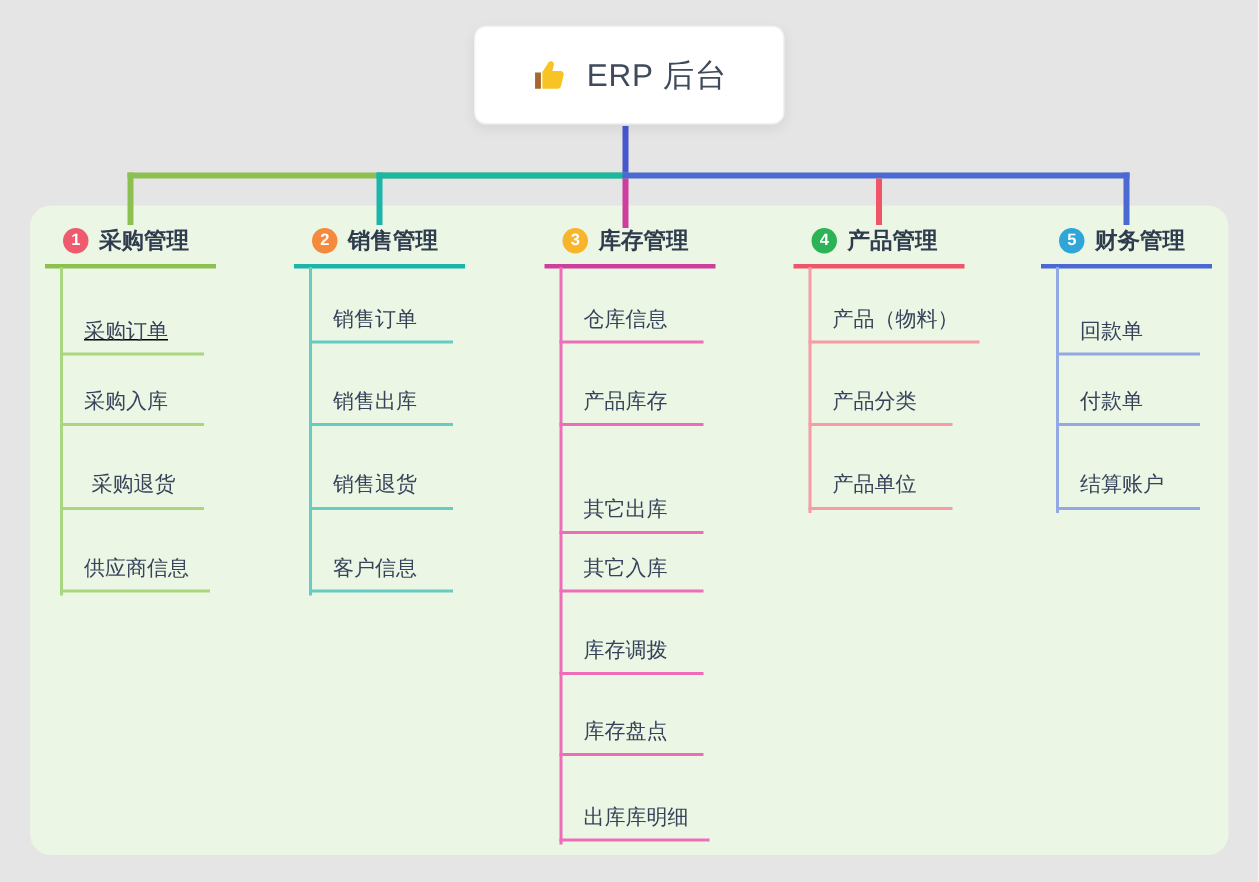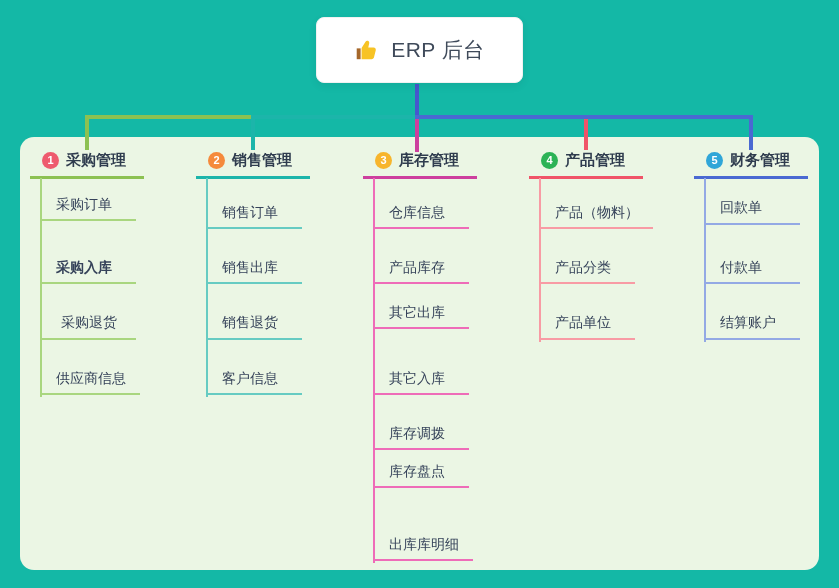--- a/index.html
+++ b/index.html
@@ -1,17 +1,17 @@
 <!DOCTYPE html>
 <html><head>
 <meta charset="utf-8">
 <style>
   html,body{margin:0;padding:0;background:#ffffff;}
   body{font-family:"Liberation Sans","DejaVu Sans",sans-serif;}
-  .canvas{position:relative;width:839px;height:588px;background:#14b8a6;overflow:hidden;}
+  .canvas{position:relative;width:839px;height:588px;background:#e5e5e5;overflow:hidden;}
   .panel{position:absolute;left:20px;top:137px;width:799px;height:433px;background:#ebf6e4;border-radius:14px;}
   .root-card{position:absolute;left:316px;top:17px;width:207px;height:66px;background:#ffffff;border:1px solid #f1f1f1;border-radius:8px;box-shadow:0 3px 9px rgba(0,0,0,.07);display:flex;align-items:center;justify-content:center;gap:11px;box-sizing:border-box;}
   .root-card .ticon{width:26px;height:26px;display:inline-flex;}
   .root-card .rlabel{font-size:21px;font-weight:500;color:#3f4a5a;letter-spacing:.5px;white-space:nowrap;}
   .cline{position:absolute;}
   .branch-col{position:absolute;top:147px;}
   .branch-header{position:relative;height:26px;display:flex;align-items:center;gap:7px;padding-left:12px;white-space:nowrap;}
   .badge{width:17px;height:17px;border-radius:50%;color:#fff;font-size:11px;font-weight:bold;display:inline-flex;align-items:center;justify-content:center;flex:0 0 auto;}
   .blabel{font-size:15px;font-weight:600;color:#2f3c4e;}
   .underline{position:absolute;left:0;top:29px;width:114px;height:3px;}
@@ -49,24 +49,24 @@
   </div>
 
   <div class="branch-col" id="col0" style="left:30px">
     <div class="branch-header">
       <span class="badge" style="background: rgb(238, 91, 110);">1</span>
       <span class="blabel">采购管理</span>
     </div>
     <div class="underline" style="background: rgb(140, 193, 82);"></div>
     <div class="children">
         <div class="vline" style="background: rgb(169, 214, 127); height: 218.9px;"></div>
-        <div class="child" style="top: 4px; border-bottom-color: rgb(169, 214, 127);">
+        <div class="child" style="top: 20px; border-bottom-color: rgb(169, 214, 127); text-decoration: underline;">
           <span class="clabel">采购订单</span>
         </div>
-        <div class="child" style="top: 67.3px; border-bottom-color: rgb(169, 214, 127); font-weight: bold;">
+        <div class="child" style="top: 67.3px; border-bottom-color: rgb(169, 214, 127);">
           <span class="clabel">采购入库</span>
         </div>
         <div class="child" style="top: 122.6px; border-bottom-color: rgb(169, 214, 127); justify-content: center;">
           <span class="clabel">采购退货</span>
         </div>
         <div class="child" style="top: 177.9px; border-bottom-color: rgb(169, 214, 127);">
           <span class="clabel">供应商信息</span>
         </div>
       </div>
   </div>
@@ -101,30 +101,30 @@
     </div>
     <div class="underline" style="background: rgb(205, 63, 158);"></div>
     <div class="children">
         <div class="vline" style="background: rgb(238, 108, 184); height: 384.8px;"></div>
         <div class="child" style="top: 12px; border-bottom-color: rgb(238, 108, 184); align-items: flex-end;">
           <span class="clabel">仓库信息</span>
         </div>
         <div class="child" style="top: 67.3px; border-bottom-color: rgb(238, 108, 184);">
           <span class="clabel">产品库存</span>
         </div>
-        <div class="child" style="top: 112px; border-bottom-color: rgb(238, 108, 184);">
+        <div class="child" style="top: 139px; border-bottom-color: rgb(238, 108, 184);">
           <span class="clabel">其它出库</span>
         </div>
         <div class="child" style="top: 177.9px; border-bottom-color: rgb(238, 108, 184);">
           <span class="clabel">其它入库</span>
         </div>
         <div class="child" style="top: 233.2px; border-bottom-color: rgb(238, 108, 184);">
           <span class="clabel">库存调拨</span>
         </div>
-        <div class="child" style="top: 271px; border-bottom-color: rgb(238, 108, 184); text-align: right;">
+        <div class="child" style="top: 287px; border-bottom-color: rgb(238, 108, 184); text-align: right;">
           <span class="clabel">库存盘点</span>
         </div>
         <div class="child" style="top: 343.8px; border-bottom-color: rgb(238, 108, 184);">
           <span class="clabel">出库库明细</span>
         </div>
       </div>
   </div>
 
   <div class="branch-col" id="col3" style="left:529px">
     <div class="branch-header">
@@ -147,21 +147,21 @@
   </div>
 
   <div class="branch-col" id="col4" style="left:694px">
     <div class="branch-header">
       <span class="badge" style="background: rgb(48, 166, 216);">5</span>
       <span class="blabel">财务管理</span>
     </div>
     <div class="underline" style="background: rgb(74, 105, 210);"></div>
     <div class="children">
         <div class="vline" style="background: rgb(147, 169, 228); height: 163.6px;"></div>
-        <div class="child" style="top: 8px; border-bottom-color: rgb(147, 169, 228); font-family: Liberation Serif, serif;">
+        <div class="child" style="top: 20px; border-bottom-color: rgb(147, 169, 228);">
           <span class="clabel">回款单</span>
         </div>
         <div class="child" style="top: 67.3px; border-bottom-color: rgb(147, 169, 228);">
           <span class="clabel">付款单</span>
         </div>
         <div class="child" style="top: 122.6px; border-bottom-color: rgb(147, 169, 228);">
           <span class="clabel">结算账户</span>
         </div>
       </div>
   </div>

